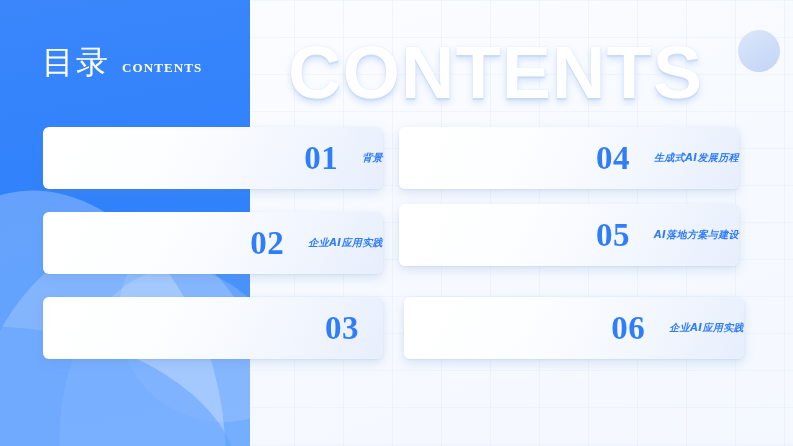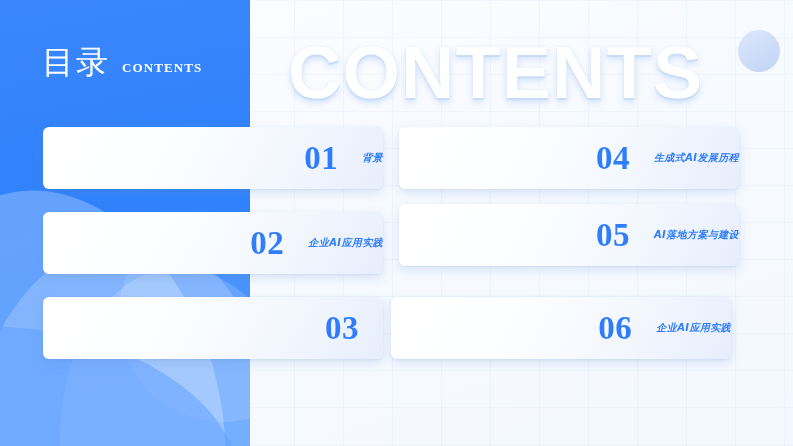--- a/index.html
+++ b/index.html
@@ -149,21 +149,21 @@
     letter-spacing:.4px;
     line-height:1;
     font-style:italic;
   }
 
   .c1{ left:43px;  top:127px; }
   .c2{ left:43px;  top:212px; }
   .c3{ left:43px;  top:297px; }
   .c4{ left:399px; top:127px; }
   .c5{ left:399px; top:204px; }
-  .c6{ left:391px; top:297px; }
+  .c6{ left:404px; top:297px; }
 </style>
 </head>
 <body>
 
 <div id="slide">
 
   <div class="grid-bg"></div>
 
   <div class="blue-panel">
     <div class="swoosh sw1"></div>

